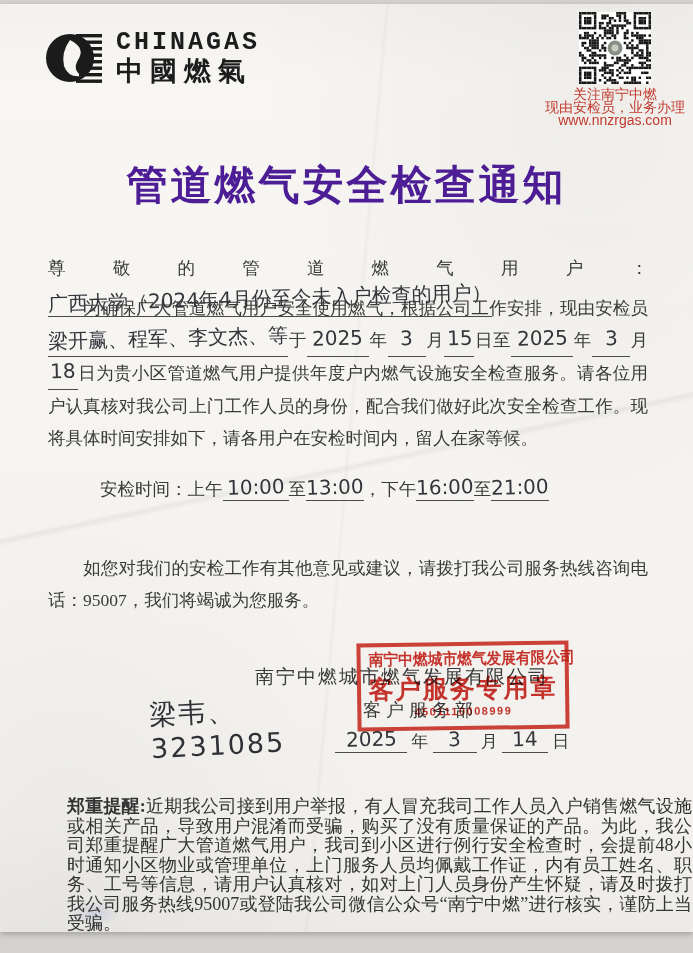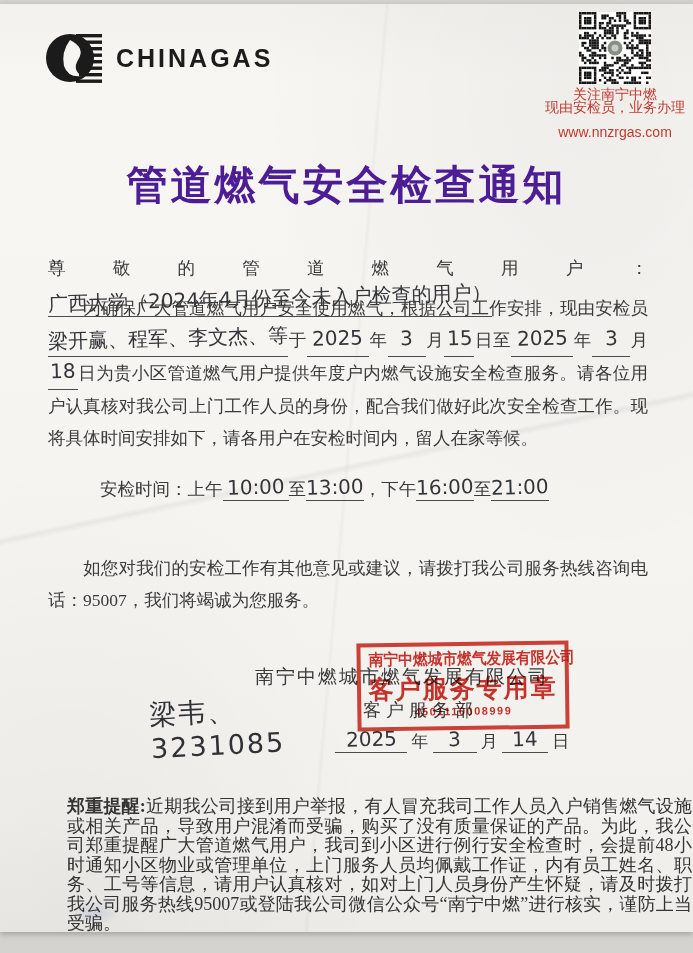--- a/index.html
+++ b/index.html
@@ -19,21 +19,21 @@
     box-shadow:0 2px 6px rgba(0,0,0,0.25);
   }
   .smudge{
     position:absolute;left:70px;top:900px;width:50px;height:26px;border-radius:50%;
     background:radial-gradient(ellipse, rgba(90,110,190,0.18), transparent 70%);
   }
   
   .logo{position:absolute;left:46px;top:28px;display:flex;align-items:center;}
   .logo svg{display:block;}
   .logo-text{margin-left:8px;color:#1c1c1c;}
-  .logo-en{font-family:Liberation Sans, sans-serif;font-weight:bold;font-size:25px;letter-spacing:3px;line-height:26px;}
+  .logo-en{font-family:Liberation Mono, monospace;font-weight:bold;font-size:25px;letter-spacing:3px;line-height:26px;}
   .logo-cn{font-size:27px;font-weight:bold;letter-spacing:7px;line-height:30px;}
   .qr-wrap{position:absolute;left:545px;top:12px;width:140px;text-align:center;}
   .qr{width:72px;height:72px;margin:0 auto;background:#fff;position:relative;}
   .qr svg{display:block;}
   .qr-caption{font-size:14px;line-height:13px;color:#c03a2e;font-family:"Liberation Sans",sans-serif;margin-top:4px;}
   
   .title{
     position:absolute;left:0;top:158px;width:693px;text-align:center;
     font-size:41px;font-weight:bold;color:#4c1d95;letter-spacing:3px;
   }
@@ -95,20 +95,21 @@
         <rect x="36" y="25.5" width="20" height="3.4"></rect>
         <rect x="36" y="32" width="20" height="3.4"></rect>
         <rect x="35" y="38.5" width="21" height="3.4"></rect>
         <rect x="33" y="45" width="23" height="3.4"></rect>
         <rect x="30" y="51.5" width="26" height="3.4"></rect>
       </g>
     </svg>
   </span>
   <span class="logo-text">
     <div class="logo-en">CHINAGAS</div>
+    <div class="logo-cn">中國燃氣</div>
   </span>
 </div>
 
 <div class="qr-wrap">
   <div class="qr">
       <svg id="qr-svg" width="72" height="72" viewBox="0 0 29 29">
         <rect x="0" y="0" width="1" height="1" fill="#141414"></rect>
         <rect x="1" y="0" width="1" height="1" fill="#141414"></rect>
         <rect x="2" y="0" width="1" height="1" fill="#141414"></rect>
         <rect x="3" y="0" width="1" height="1" fill="#141414"></rect>
@@ -491,21 +492,21 @@
         <rect x="22" y="28" width="1" height="1" fill="#141414"></rect>
         <rect x="23" y="28" width="1" height="1" fill="#141414"></rect>
         <rect x="24" y="28" width="1" height="1" fill="#141414"></rect>
         <rect x="27" y="28" width="1" height="1" fill="#141414"></rect>
         <circle cx="14.5" cy="14.5" r="3" fill="#8a8f86"></circle>
         <circle cx="14.5" cy="14.5" r="1.4" fill="#c9cec4"></circle>
       </svg>
     </div>
   <div class="qr-caption">关注南宁中燃</div>
   <div class="qr-caption" style="margin-top:0">现由安检员，业务办理</div>
-  <div class="qr-caption" style="margin-top:12px">www.nnzrgas.com</div>
+  <div class="qr-caption" style="margin-top:0">www.nnzrgas.com</div>
 </div>
 
 <div class="title">管道燃气安全检查通知</div>
 
 <div class="bodytext p1">
   <span>尊敬的管道燃气用户：</span><span class="field" style="min-width:330px"><span class="hw">广西大学（2024年4月份至今未入户检查的用户）</span></span>
 </div>
 
 <div class="bodytext p2">
   <span class="indent"></span><span>为确保广大管道燃气用户安全使用燃气，根据公司工作安排，现由安检员</span><span class="field" style="min-width:180px"><span class="hw">梁开赢、程军、李文杰、等</span></span><span>于</span><span class="field" style="min-width:62px"><span class="hw">2025</span></span><span>年</span><span class="field" style="min-width:38px"><span class="hw">3</span></span><span>月</span><span class="field" style="min-width:30px"><span class="hw">15</span></span><span>日至</span><span class="field" style="min-width:62px"><span class="hw">2025</span></span><span>年</span><span class="field" style="min-width:38px"><span class="hw">3</span></span><span>月</span><span class="field" style="min-width:30px"><span class="hw">18</span></span><span>日为贵小区管道燃气用户提供年度户内燃气设施安全检查服务。请各位用户认真核对我公司上门工作人员的身份，配合我们做好此次安全检查工作。现将具体时间安排如下，请各用户在安检时间内，留人在家等候。</span>

